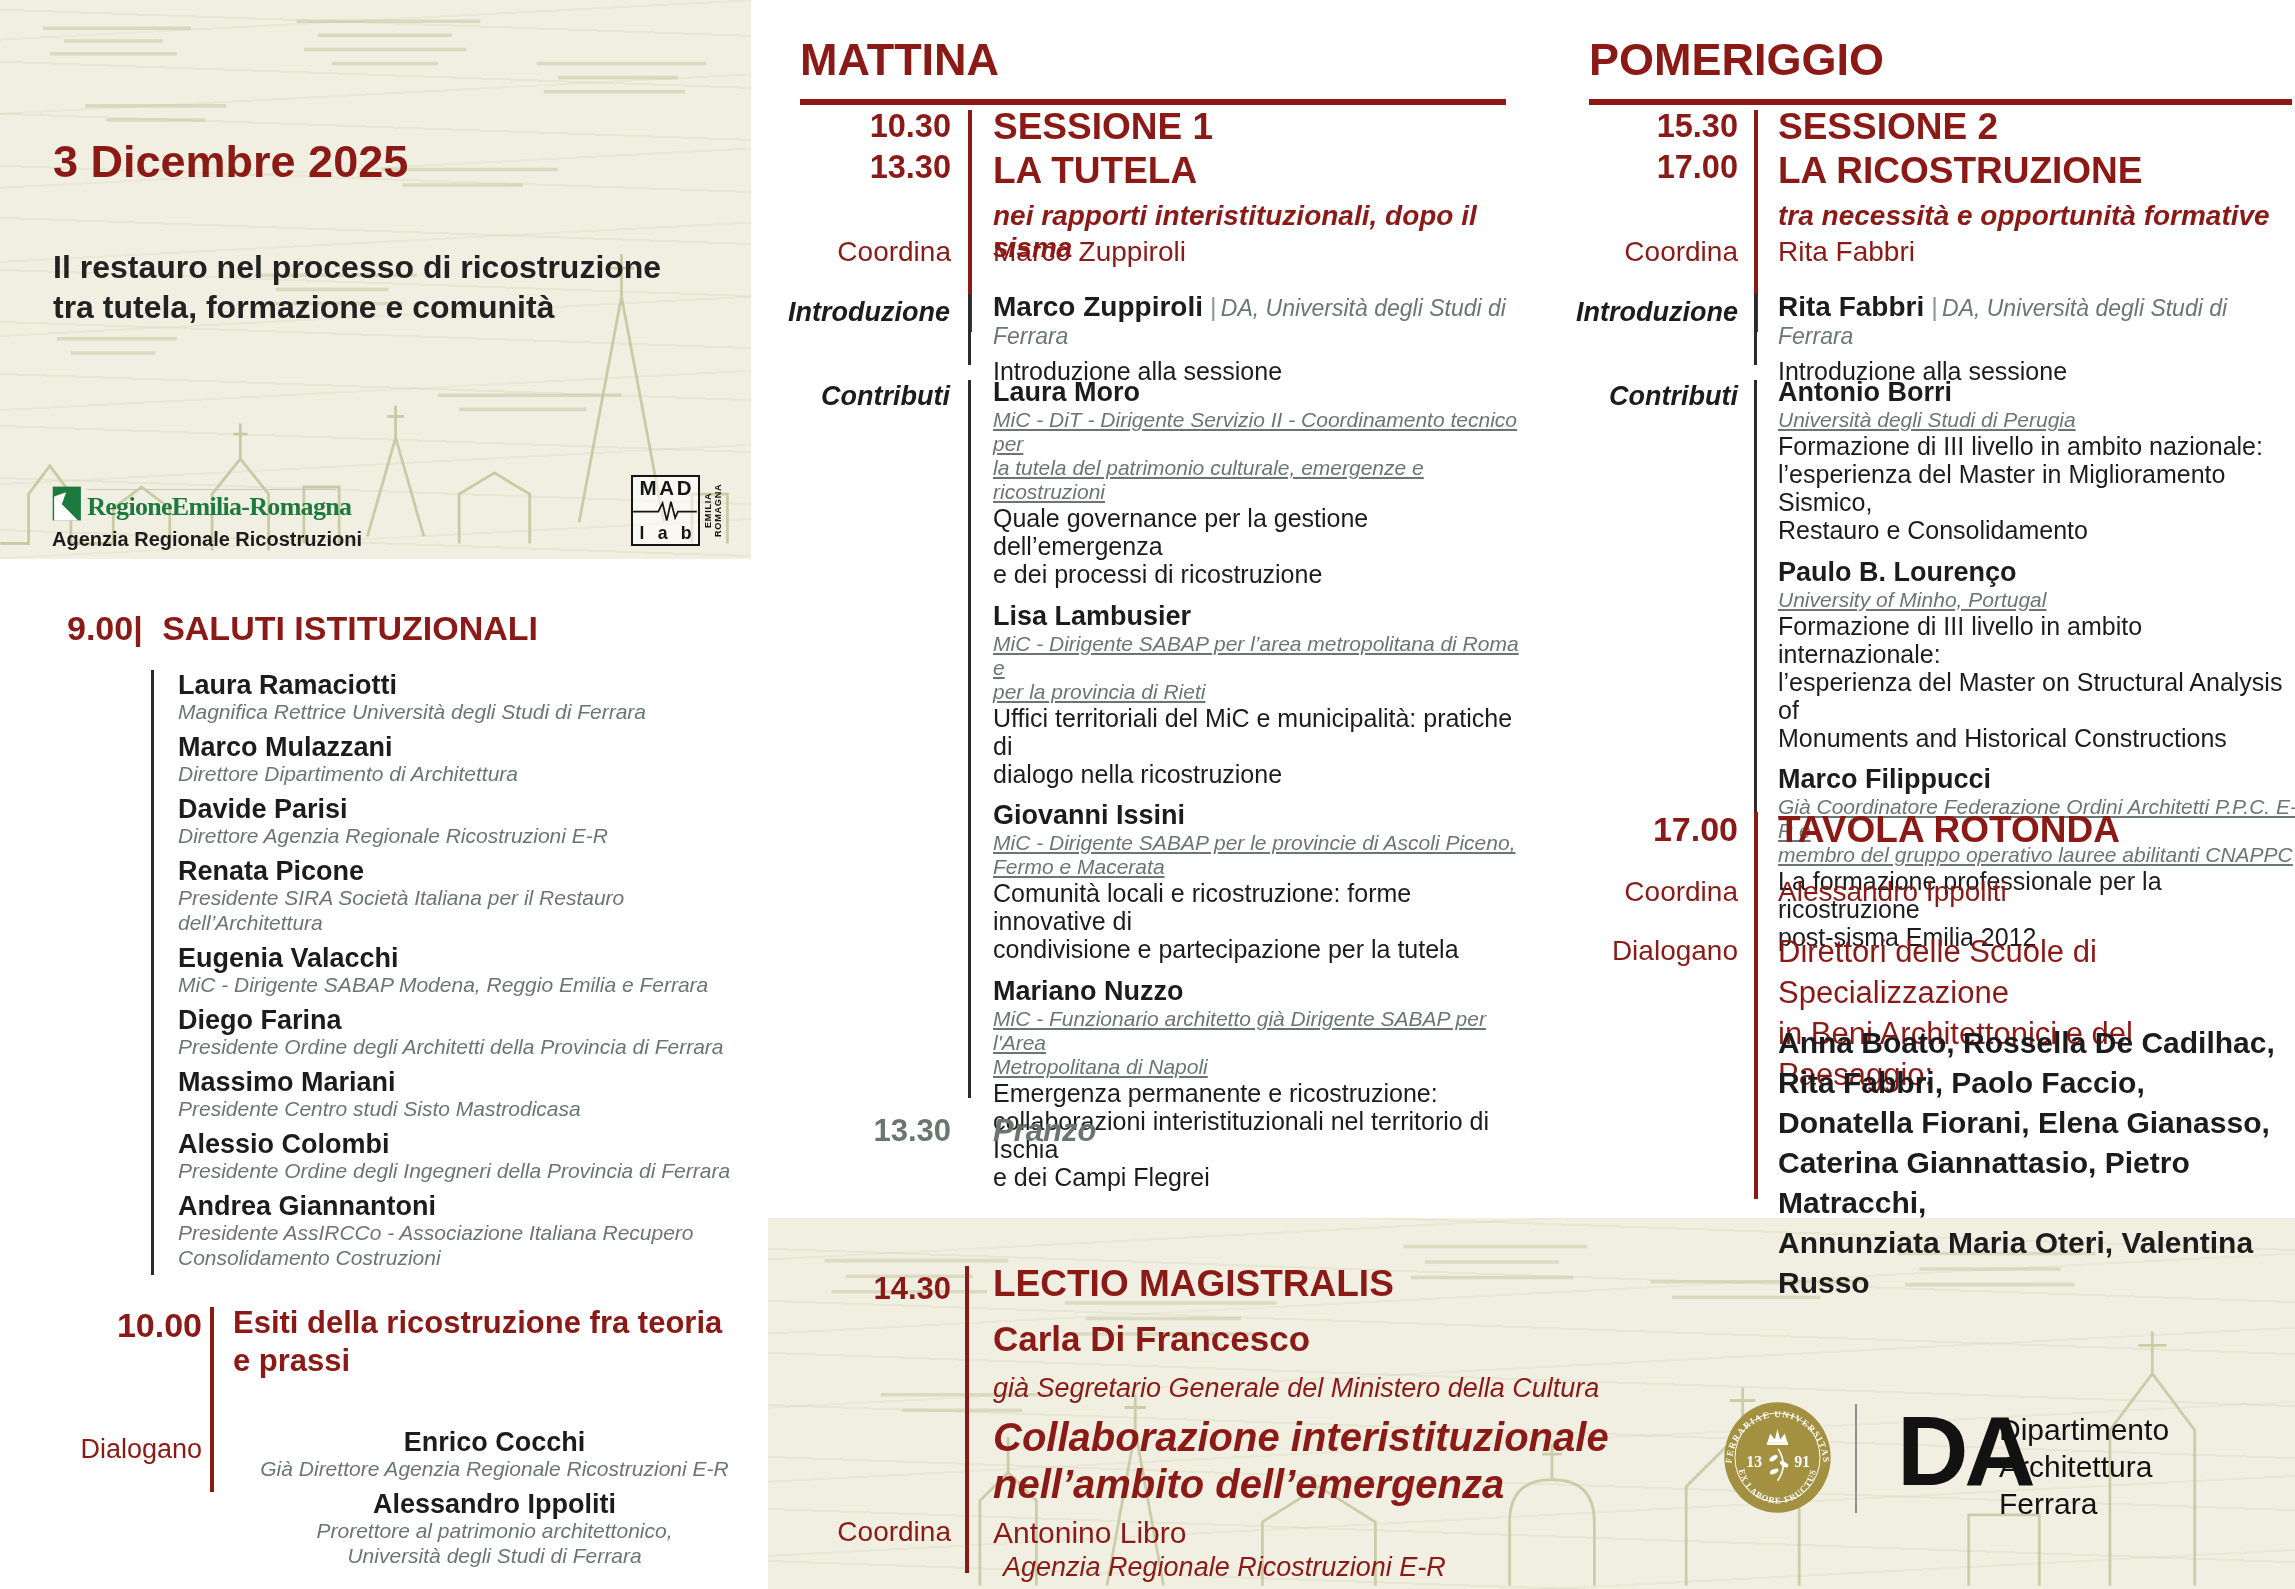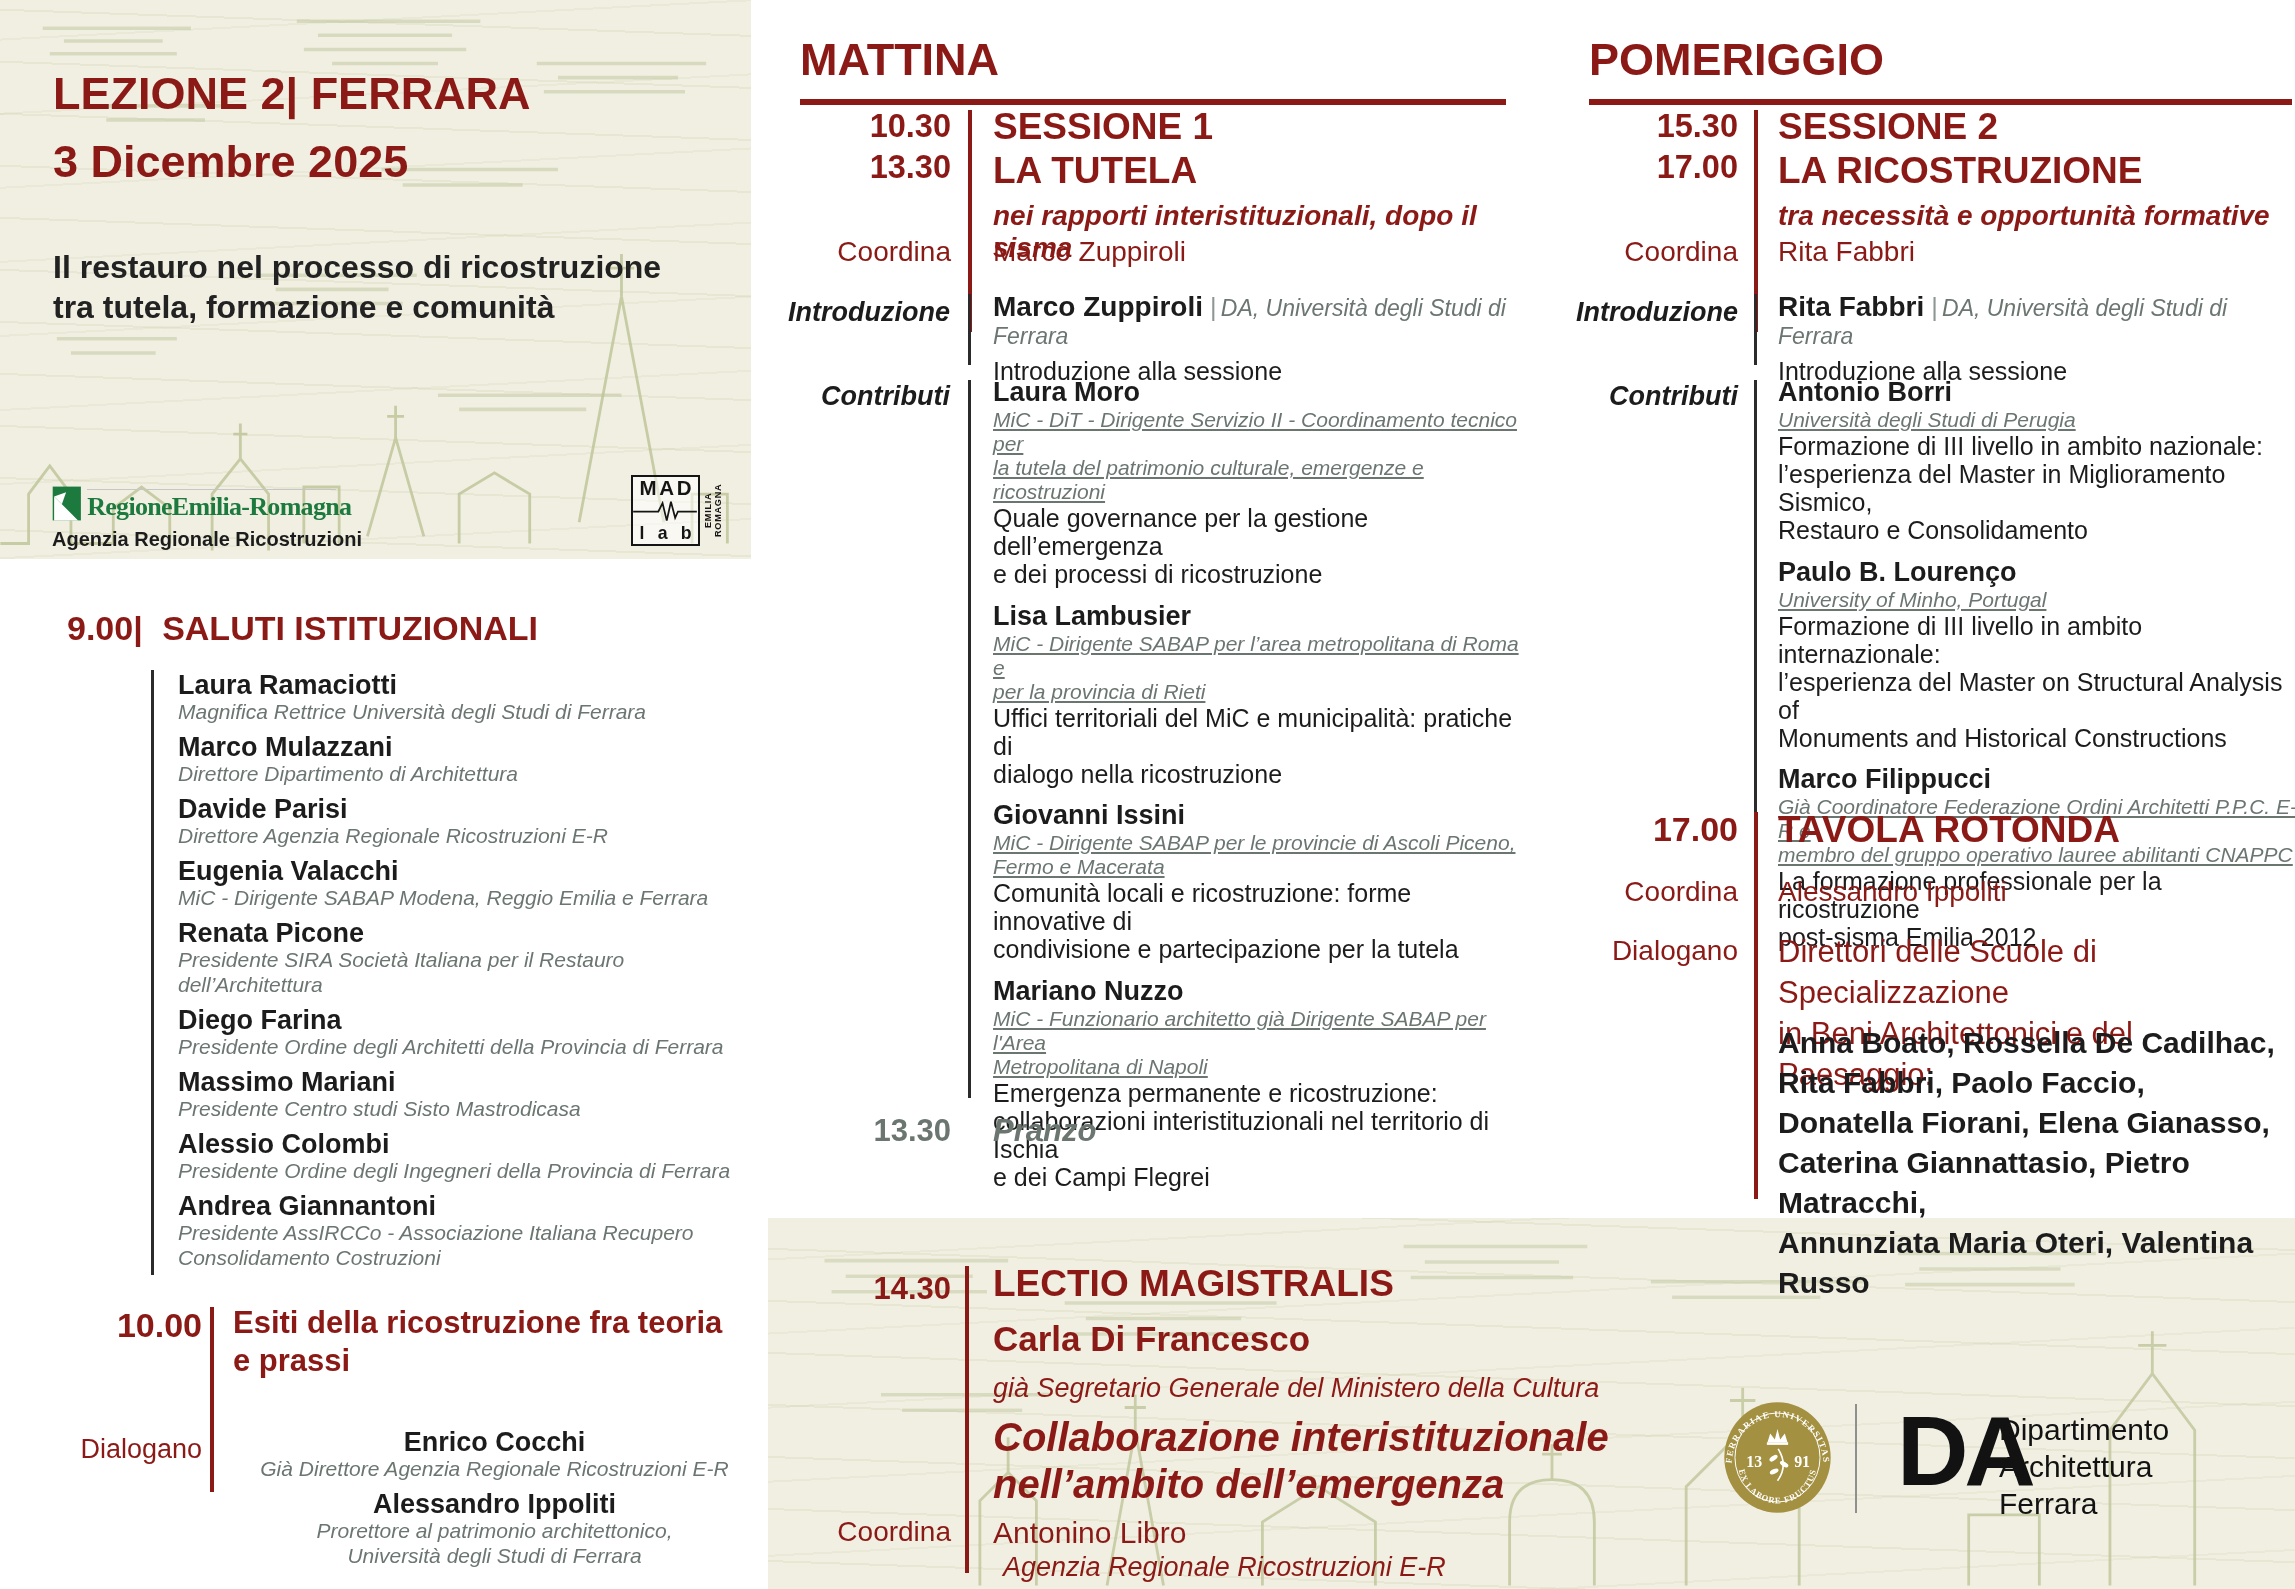--- a/index.html
+++ b/index.html
@@ -131,21 +131,20 @@
         <path d="M1110,370 V320 M1096,334 h28"></path>
         <path d="M1300,520 V380 L1380,300 L1460,380 V520"></path>
         <path d="M1380,300 V240 M1362,258 h36"></path>
         <path d="M1700,520 V420 H1800 V520"></path>
         <path d="M1900,520 V300 L1960,220 L2020,300 V520"></path>
         <path d="M1960,220 V160 M1940,180 h40"></path>
       </g>
     </svg>
   </div>
 
-  <h1 class="abs z title-line" style="left:53px;top:68px;">LEZIONE 2| FERRARA</h1>
   <h1 class="abs z title-line" style="left:53px;top:136px;">3 Dicembre 2025</h1>
   <p class="abs z subtitle" style="left:53px;top:247px;width:671px;">Il restauro nel processo di ricostruzione
 tra tutela, formazione e comunità</p>
 
   <div class="abs z rer" style="left:52px;top:485px;">
     <svg width="31" height="37" viewBox="0 0 44 52">
       <rect x="1" y="2" width="40" height="48" fill="#1d7a3e"></rect>
       <path d="M3,50 L3,16 L37,50 Z" fill="#ffffff"></path>
       <path d="M3,16 L20,10 L14,27 Z" fill="#ffffff"></path>
     </svg>
@@ -189,28 +188,28 @@
         <div class="pname">Marco Mulazzani</div>
         <div class="prole">Direttore Dipartimento di Architettura</div>
       </div>
 
       <div class="person">
         <div class="pname">Davide Parisi</div>
         <div class="prole">Direttore Agenzia Regionale Ricostruzioni E-R</div>
       </div>
 
       <div class="person">
-        <div class="pname">Eugenia Valacchi</div>
-        <div class="prole">MiC - Dirigente SABAP Modena, Reggio Emilia e Ferrara</div>
-      </div>
-
-      <div class="person">
         <div class="pname">Renata Picone</div>
         <div class="prole">Presidente SIRA Società Italiana per il Restauro
 dell’Architettura</div>
+      </div>
+
+      <div class="person">
+        <div class="pname">Eugenia Valacchi</div>
+        <div class="prole">MiC - Dirigente SABAP Modena, Reggio Emilia e Ferrara</div>
       </div>
 
       <div class="person">
         <div class="pname">Diego Farina</div>
         <div class="prole">Presidente Ordine degli Architetti della Provincia di Ferrara</div>
       </div>
 
       <div class="person">
         <div class="pname">Massimo Mariani</div>
         <div class="prole">Presidente Centro studi Sisto Mastrodicasa</div>

